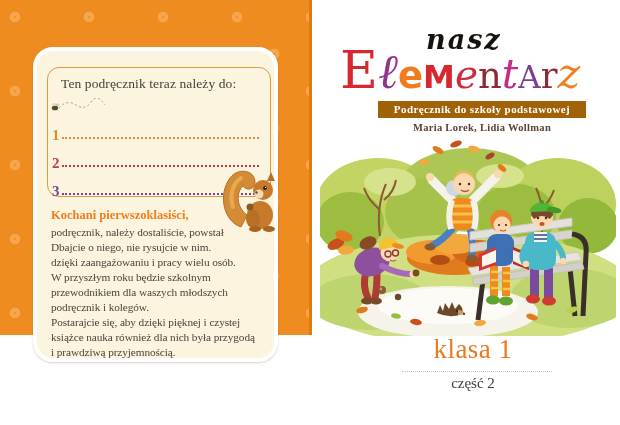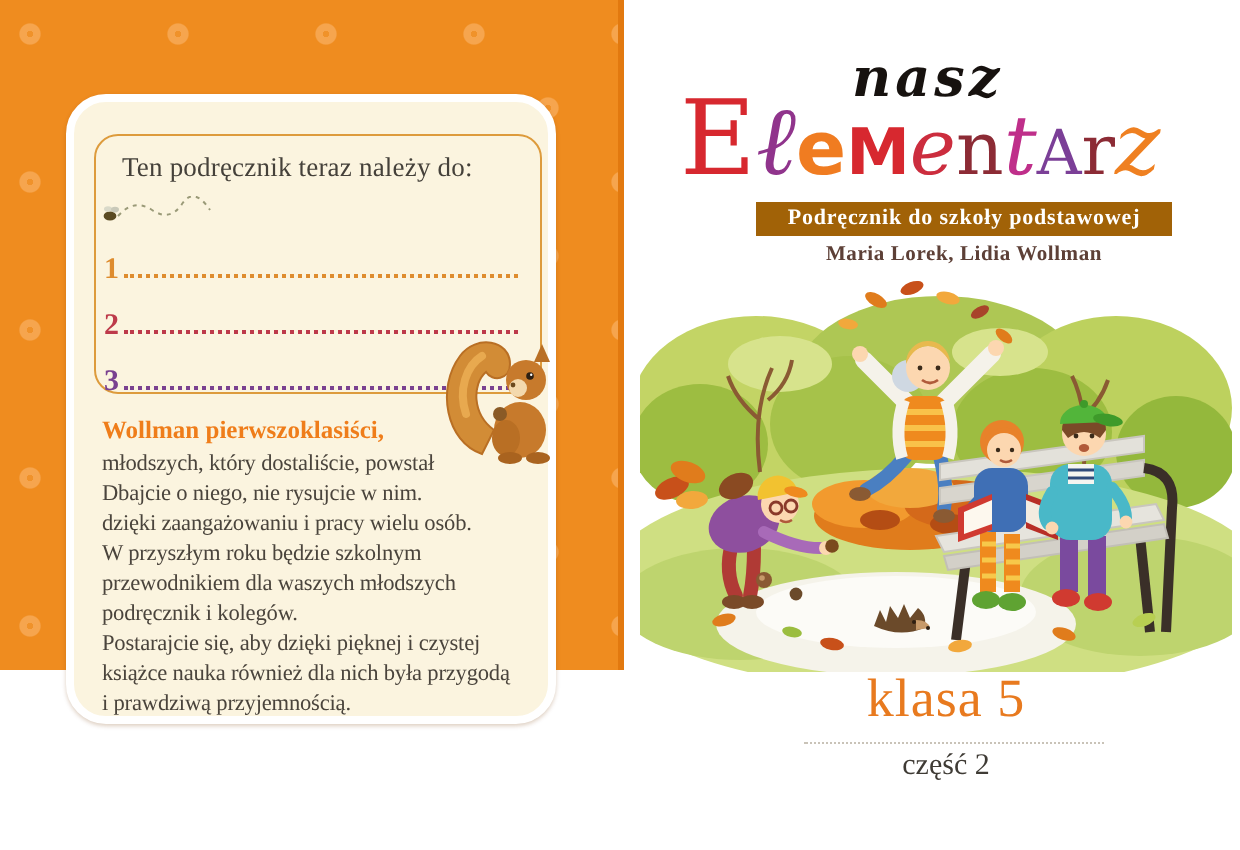--- a/index.html
+++ b/index.html
@@ -121,23 +121,23 @@
         <path d="M50,18 l4,-9 l4,9 z" fill="#b96f24"></path>
         <circle cx="42" cy="31" r="4.5" fill="#f3d9ad"></circle>
         <circle cx="48" cy="25" r="1.9" fill="#2e1f12"></circle>
         <circle cx="48.6" cy="24.4" r="0.6" fill="#ffffff"></circle>
         <circle cx="39.5" cy="29.5" r="1.2" fill="#6b4a1e"></circle>
         <circle cx="33" cy="44" r="3.5" fill="#8a5a26"></circle>
         <ellipse cx="38" cy="66" rx="6" ry="3" fill="#a9631f"></ellipse>
         <ellipse cx="52" cy="66" rx="6" ry="3" fill="#a9631f"></ellipse>
       </svg>
 
-      <div class="salutation" style="color: rgb(239, 125, 26);">Wollman pierwszoklasiści,</div>
+      <div class="salutation" style="color: rgb(239, 125, 26);">Kochani pierwszoklasiści,</div>
       <div class="letter-body">
-          <div class="letter-line">młodszych, który dostaliście, powstał</div>
+          <div class="letter-line">podręcznik, należy dostaliście, powstał</div>
           <div class="letter-line">Dbajcie o niego, nie rysujcie w nim.</div>
           <div class="letter-line">dzięki zaangażowaniu i pracy wielu osób.</div>
           <div class="letter-line">W przyszłym roku będzie szkolnym</div>
           <div class="letter-line">przewodnikiem dla waszych młodszych</div>
           <div class="letter-line">podręcznik i kolegów.</div>
           <div class="letter-line">Postarajcie się, aby dzięki pięknej i czystej</div>
           <div class="letter-line">książce nauka również dla nich była przygodą</div>
           <div class="letter-line">i prawdziwą przyjemnością.</div>
         </div>
     </div>
@@ -305,17 +305,17 @@
       <g>
         <ellipse cx="42" cy="170" rx="6" ry="3" fill="#e07c1c" transform="rotate(-15 42 170)"></ellipse>
         <ellipse cx="96" cy="182" rx="6" ry="3" fill="#c8501a" transform="rotate(10 96 182)"></ellipse>
         <ellipse cx="160" cy="183" rx="6" ry="3" fill="#f2a83c" transform="rotate(-8 160 183)"></ellipse>
         <ellipse cx="212" cy="177" rx="6" ry="3" fill="#e07c1c" transform="rotate(18 212 177)"></ellipse>
         <ellipse cx="252" cy="170" rx="6" ry="3" fill="#b8cf52" transform="rotate(-20 252 170)"></ellipse>
         <ellipse cx="76" cy="176" rx="5" ry="2.6" fill="#9bbd3f" transform="rotate(12 76 176)"></ellipse>
       </g>
     </svg>
 
-    <div class="klasa">klasa 5</div>
+    <div class="klasa">klasa 1</div>
     <div class="divider"></div>
     <div class="czesc">część 2</div>
   </div>
 </div>
 
 </body></html>

